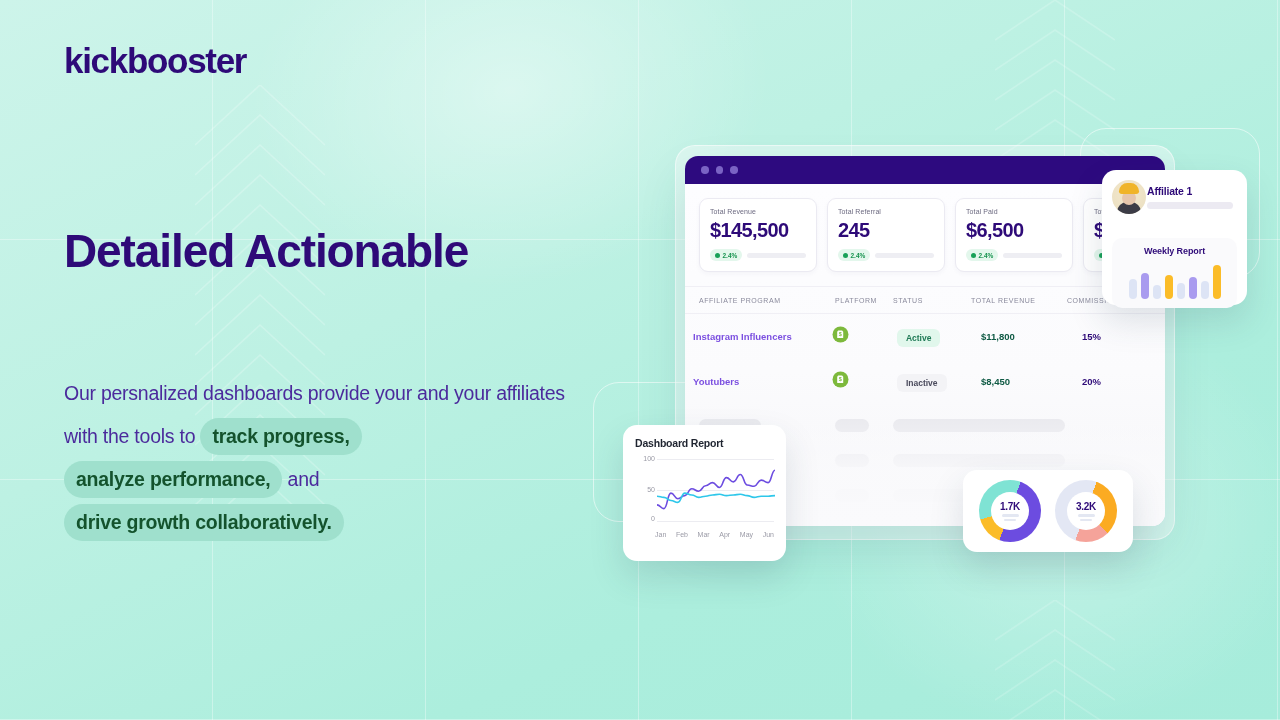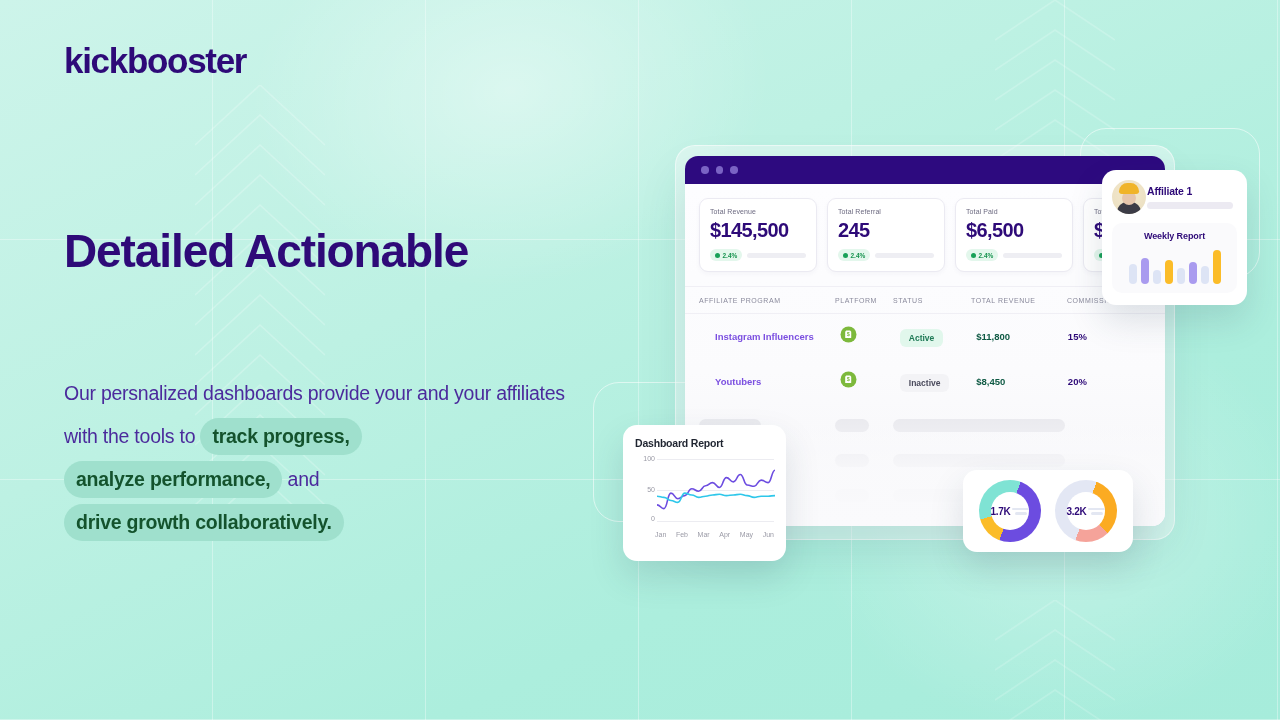--- a/index.html
+++ b/index.html
@@ -125,21 +125,21 @@
   }
   .badge .bdot { width: 5px; height: 5px; border-radius: 50%; background: #18a158; display:inline-block; }
   .bar-track { flex: 1; height: 5px; border-radius: 3px; background: #eeeef3; }
 
   .tbl { margin-top: 14px; }
   .thead {
     display: flex; padding: 10px 14px 9px;
     border-top: 1px solid #f0eff5; border-bottom: 1px solid #f0eff5;
     font-size: 7px; letter-spacing: 0.55px; color: #8a8a9c; font-weight: 400;
   }
-  .trow { display: flex; padding: 12px 30px; align-items: center; gap: 11px; }
+  .trow { display: flex; padding: 12px 8px; align-items: center; gap: 11px; }
   .c1 { width: 136px; } .c2 { width: 58px; } .c3 { width: 78px; }
   .c4 { width: 96px; } .c5 { width: 80px; }
   .prog { font-size: 9.5px; color: #7b4fe0; font-weight: 600; }
   .money { font-size: 9.5px; color: #0f5a44; font-weight: 700; }
   .comm { font-size: 9.5px; color: #2e0a78; font-weight: 700; }
   .pill {
     display: inline-block; font-size: 8.5px; padding: 4px 9px; border-radius: 6px;
     font-weight: 600;
   }
   .pill-active { background: #e1f7ec; color: #1f7a56; }
@@ -170,21 +170,21 @@
   }
   .avatar .hat { position: absolute; left: 7px; top: 3px; width: 20px; height: 11px;
     background: #f0b429; border-radius: 9px 9px 3px 3px; }
   .avatar .face { position: absolute; left: 10px; top: 11px; width: 14px; height: 14px;
     border-radius: 50%; background: #e6c6ac; }
   .avatar .body { position: absolute; left: 5px; bottom: -2px; width: 24px; height: 14px;
     border-radius: 10px 10px 0 0; background: #3c3c46; }
   .aff-name { font-size: 10.5px; font-weight: 700; color: #2e0a78; letter-spacing: -0.2px; }
   .aff-sub { margin-top: 5px; width: 86px; height: 7px; border-radius: 4px; background: #eceaf2; }
   .wk {
-    margin-top: 9px; background: #fafafc; border-radius: 10px; padding: 8px 7px 9px;
+    margin-top: 24px; background: #fafafc; border-radius: 10px; padding: 8px 7px 9px;
   }
   .wk-title { font-size: 9px; font-weight: 600; color: #2e0a78; text-align: center; letter-spacing: -0.1px; }
   .wk-bars { display: flex; align-items: flex-end; justify-content: center; gap: 4px; height: 36px; margin-top: 7px; }
   .wk-bar { width: 8px; border-radius: 5px; }
 
   .card-report { left: 48px; top: 315px; width: 163px; height: 136px; padding: 12px 12px 8px; }
   .rep-title { font-size: 10.5px; font-weight: 700; color: #1f2430; letter-spacing: -0.2px; }
   .rep-chart { position: relative; margin-top: 10px; height: 75px; }
   .rep-y { position: absolute; left: 0; top: 0; width: 20px; height: 62px; }
   .rep-ytick { position: absolute; right: 0; font-size: 7px; color: #9a9aa6; }
@@ -192,21 +192,21 @@
   .gl { position: absolute; left: 0; right: 0; height: 1px; background: #ececf1; }
   .rep-x { position: absolute; left: 20px; right: 0; bottom: -4px; display: flex; justify-content: space-between; }
   .rep-xtick { font-size: 7px; color: #9a9aa6; }
 
   .card-donuts { left: 388px; top: 360px; width: 170px; height: 82px;
     display: flex; align-items: center; justify-content: center; gap: 14px; }
   .donut { position: relative; width: 62px; height: 62px; border-radius: 50%; }
   .donut .hole {
     position: absolute; left: 12px; top: 12px; width: 38px; height: 38px;
     border-radius: 50%; background: #fff;
-    display: flex; flex-direction: row; align-items: center; justify-content: center; gap: 2px;
+    display: flex; flex-direction: column; align-items: center; justify-content: center; gap: 2px;
   }
   .donut-val { font-size: 10px; font-weight: 700; color: #2e0a78; letter-spacing: -0.3px; }
   .donut-lines { display: flex; flex-direction: column; gap: 2px; align-items: center; }
   .dl { height: 2.5px; border-radius: 2px; background: #e3e7f2; }
 </style>
 </head>
 <body>
 
 <div class="bg"></div>
 <div class="bg-grid"></div>

